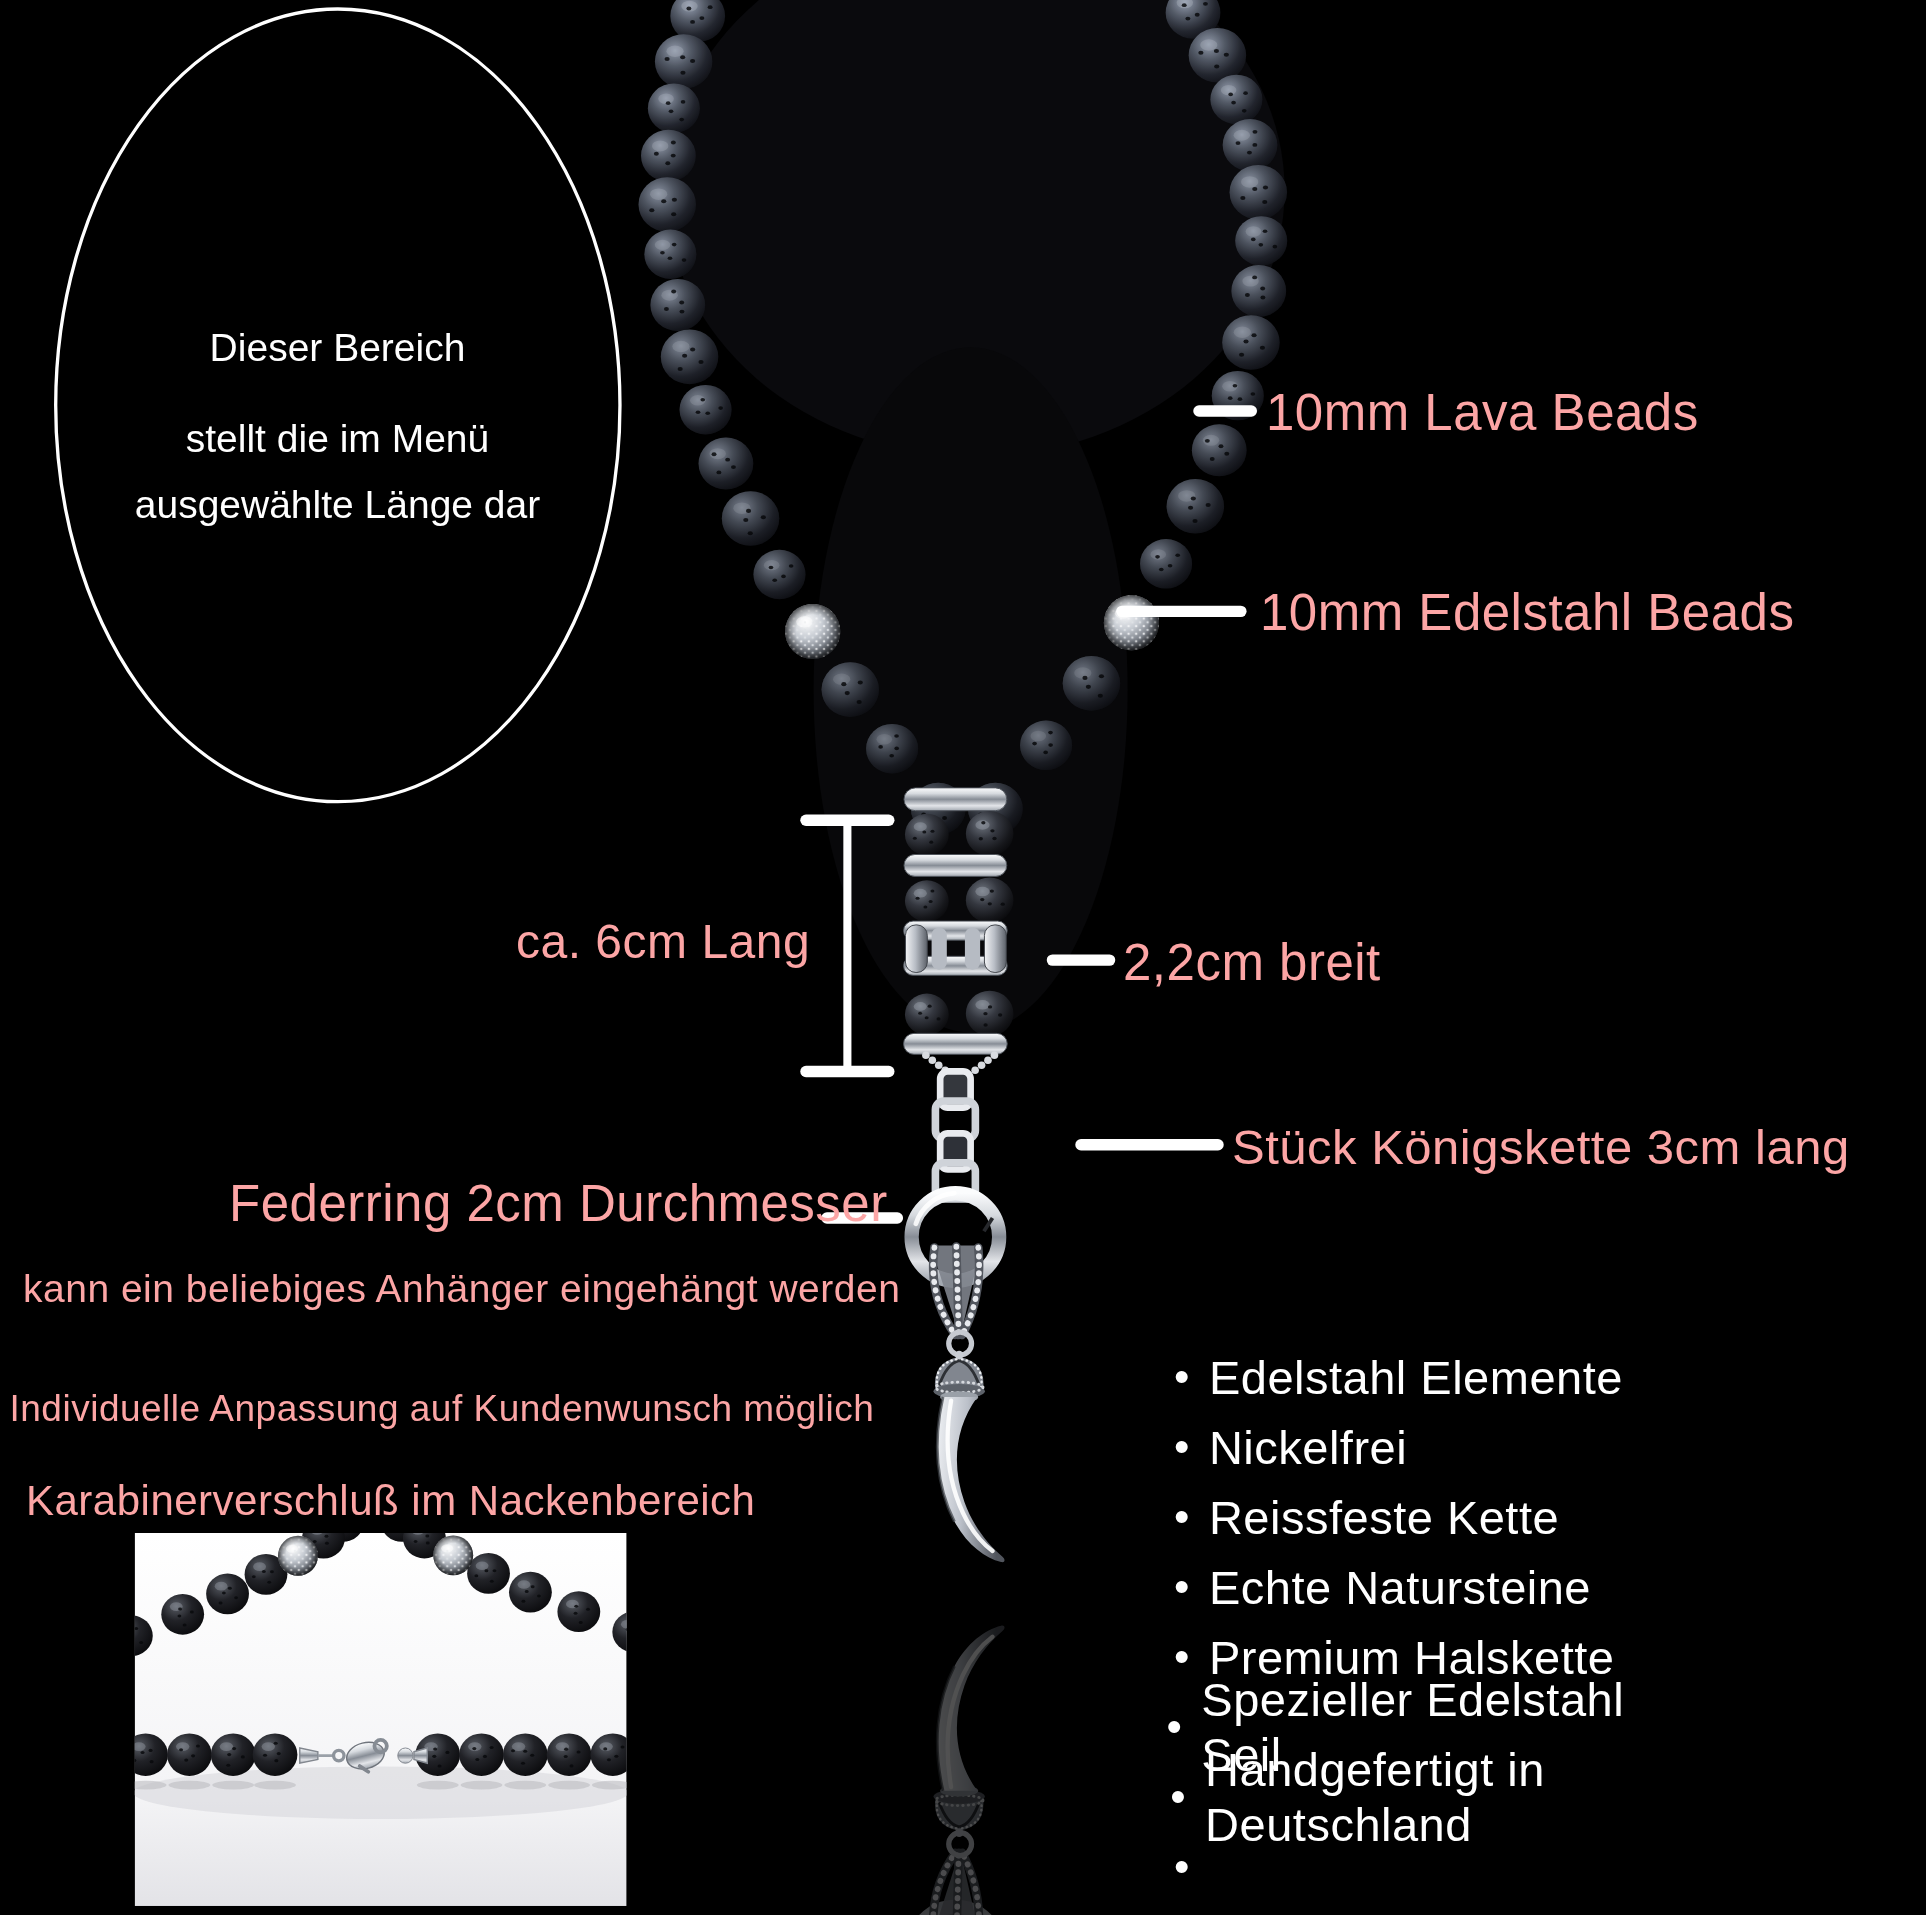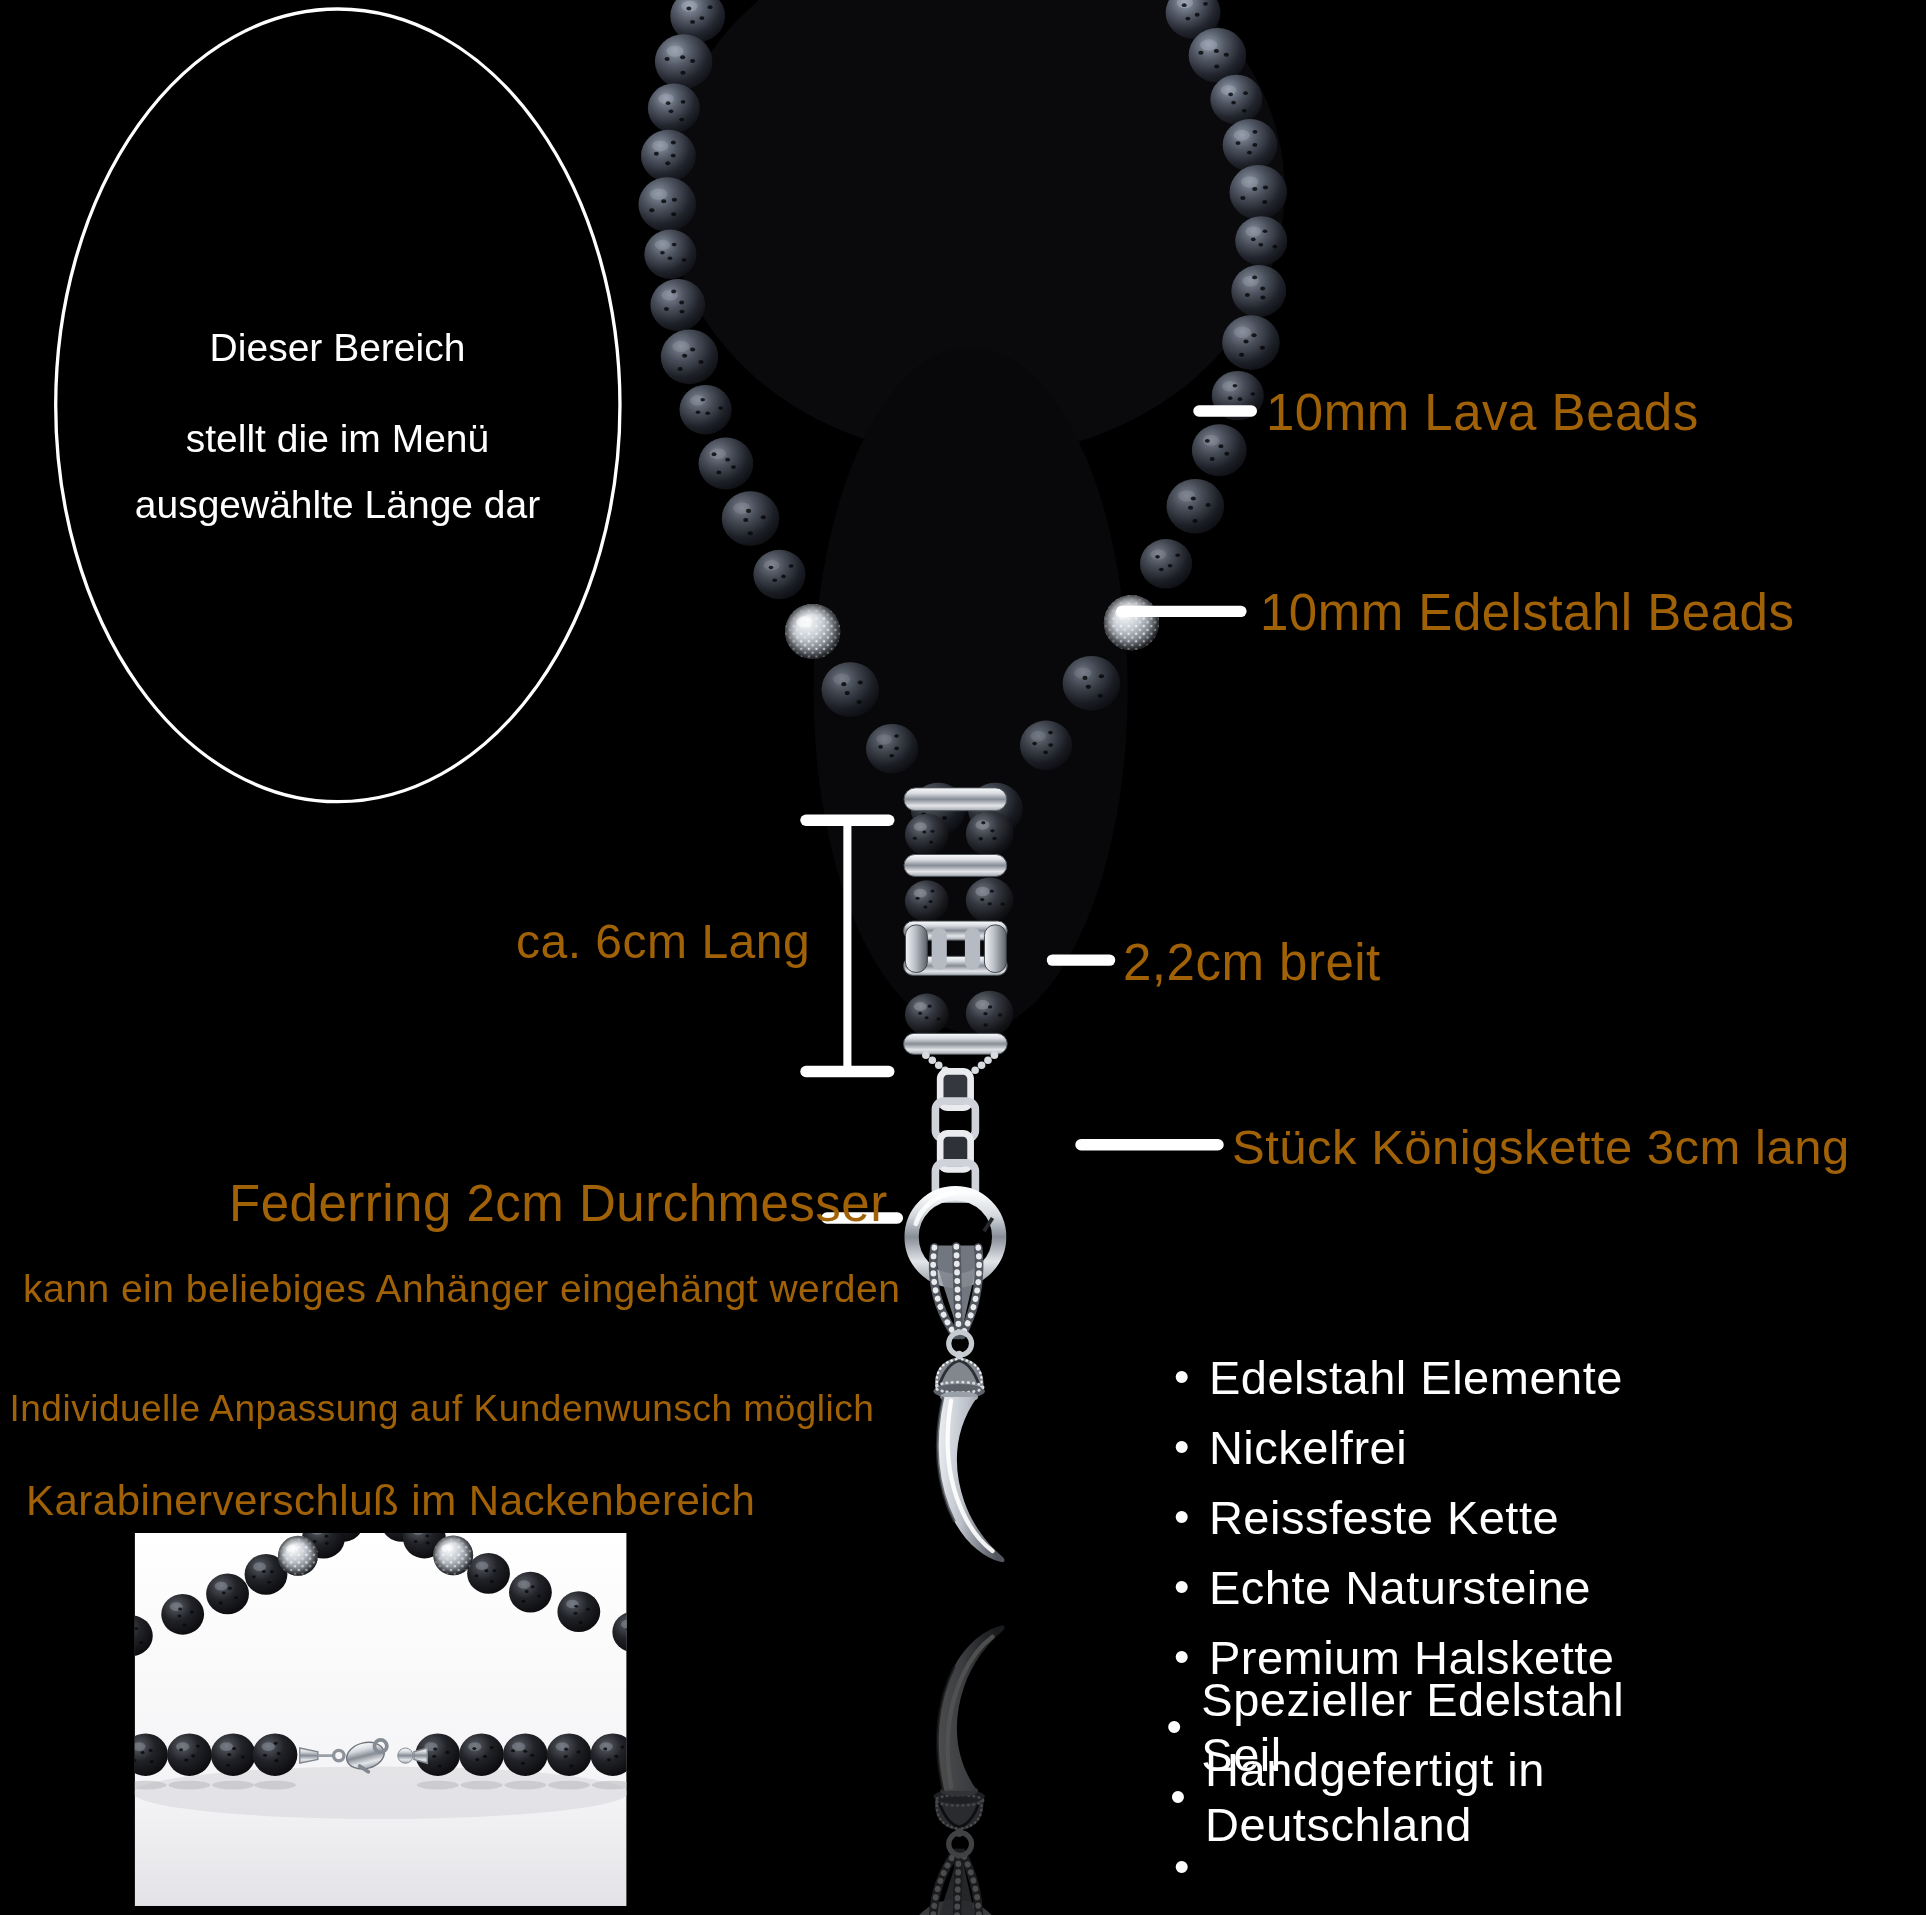--- a/index.html
+++ b/index.html
@@ -1,18 +1,18 @@
 <!DOCTYPE html>
 <html style="font-size:7.6px"><head>
 <meta charset="utf-8">
 <style>
   html,body{margin:0;padding:0;background:#000;width:1926px;height:1915px;overflow:hidden;}
   #stage{position:relative;width:1684px;height:1915px;background:#000;font-family:"Liberation Sans",sans-serif;}
   #art{position:absolute;left:0;top:0;}
-  .lbl{position:absolute;color:#a16207;white-space:nowrap;line-height:1;transform:translateY(-50%);letter-spacing:0.5px;}
+  .lbl{position:absolute;color:#fca5a5;white-space:nowrap;line-height:1;transform:translateY(-50%);letter-spacing:0.5px;}
   .oval-line{position:absolute;left:53px;width:569px;text-align:center;color:#fff;font-size:39px;line-height:1;transform:translateY(-50%);}
   #features{position:absolute;left:1174px;top:1342px;color:#fff;}
   .feature-row{display:flex;align-items:center;height:70px;font-size:47px;letter-spacing:0.5px;}
   .feature-row .bullet{font-size:44px;line-height:1;margin-right:19px;}
   .feature-row:nth-child(6){margin-left:-7.6px;}
   .feature-row:nth-child(7){margin-left:-3.8px;}
 </style>
 </head>
 <body>
 

